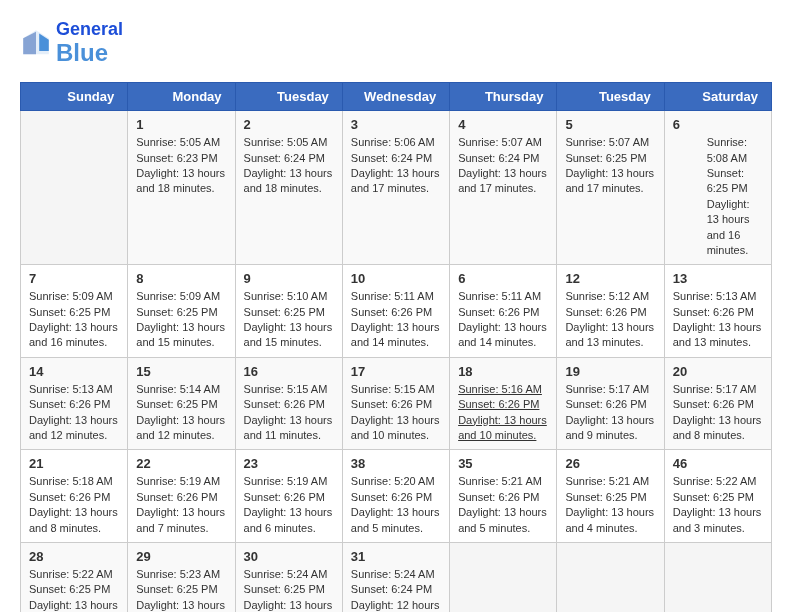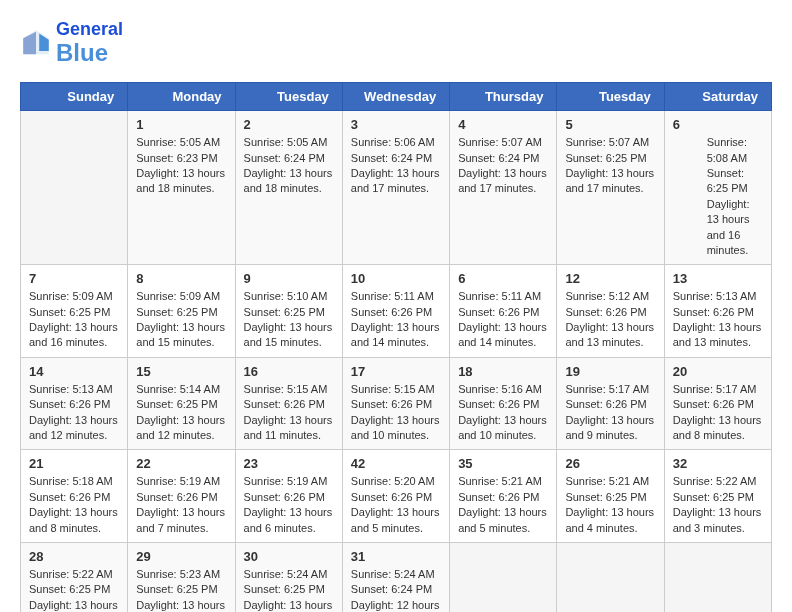--- a/index.html
+++ b/index.html
@@ -246,21 +246,21 @@
         </td>
         <td>
           <span class="day-num">17</span>
           <div class="day-info" style="white-space: pre-line;">Sunrise: 5:15 AM
 Sunset: 6:26 PM
 Daylight: 13 hours
 and 10 minutes.</div>
         </td>
         <td>
           <span class="day-num">18</span>
-          <div class="day-info" style="white-space: pre-line;">Sunrise: 5:16 AM
+          <div class="day-info" style="white-space: pre-line; text-decoration: underline;">Sunrise: 5:16 AM
 Sunset: 6:26 PM
 Daylight: 13 hours
 and 10 minutes.</div>
         </td>
         <td>
           <span class="day-num">19</span>
           <div class="day-info" style="white-space: pre-line;">Sunrise: 5:17 AM
 Sunset: 6:26 PM
 Daylight: 13 hours
 and 9 minutes.</div>
@@ -289,42 +289,42 @@
 and 7 minutes.</div>
         </td>
         <td>
           <span class="day-num">23</span>
           <div class="day-info" style="white-space: pre-line;">Sunrise: 5:19 AM
 Sunset: 6:26 PM
 Daylight: 13 hours
 and 6 minutes.</div>
         </td>
         <td>
-          <span class="day-num">42</span>
+          <span class="day-num">38</span>
           <div class="day-info" style="white-space: pre-line;">Sunrise: 5:20 AM
 Sunset: 6:26 PM
 Daylight: 13 hours
 and 5 minutes.</div>
         </td>
         <td>
           <span class="day-num">35</span>
           <div class="day-info" style="white-space: pre-line;">Sunrise: 5:21 AM
 Sunset: 6:26 PM
 Daylight: 13 hours
 and 5 minutes.</div>
         </td>
         <td>
           <span class="day-num">26</span>
           <div class="day-info" style="white-space: pre-line;">Sunrise: 5:21 AM
 Sunset: 6:25 PM
 Daylight: 13 hours
 and 4 minutes.</div>
         </td>
         <td>
-          <span class="day-num">32</span>
+          <span class="day-num">46</span>
           <div class="day-info" style="white-space: pre-line;">Sunrise: 5:22 AM
 Sunset: 6:25 PM
 Daylight: 13 hours
 and 3 minutes.</div>
         </td>
       </tr>
       <tr>
         <td>
           <span class="day-num">28</span>
           <div class="day-info" style="white-space: pre-line;">Sunrise: 5:22 AM

